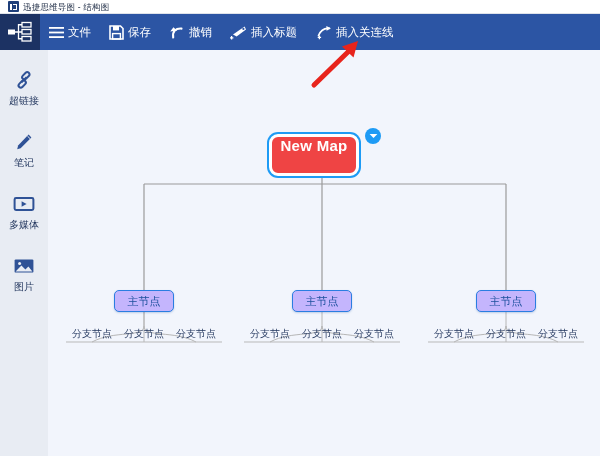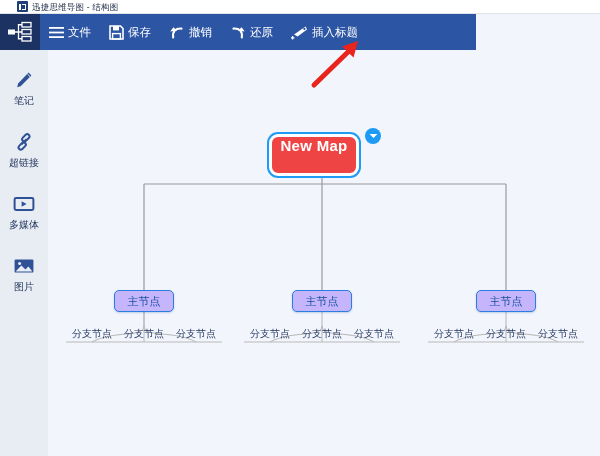--- a/index.html
+++ b/index.html
@@ -8,40 +8,40 @@
     font-family:"Liberation Sans","DejaVu Sans",sans-serif;
     background:#f2f5fc;
     -webkit-font-smoothing:antialiased;
   }
   #app{position:relative;width:600px;height:456px;}
 
   
   .titlebar{
     position:absolute;left:0;top:0;width:600px;height:14px;
     background:#ffffff;border-bottom:1px solid #dfe3ea;
-    display:flex;align-items:center;gap:4px;padding-left:17px;box-sizing:border-box;
+    display:flex;align-items:center;gap:4px;padding-left:8px;box-sizing:border-box;
   }
   .tb-logo{
     width:11px;height:11px;flex:0 0 auto;
     background:#1f3f7a;border-radius:1px;position:relative;
   }
   .tb-logo::before{
     content:"";position:absolute;left:2px;top:2.5px;width:2px;height:6px;background:#fff;
   }
   .tb-logo::after{
     content:"";position:absolute;left:5px;top:2.5px;width:4px;height:6px;
     border:1px solid #fff;border-left:none;box-sizing:border-box;
   }
   .tb-title{
     font-size:8.5px;color:#1d2b44;letter-spacing:.2px;white-space:nowrap;line-height:14px;
   }
 
   
   .toolbar{
-    position:absolute;left:0;top:14px;width:476px;height:36px;
+    position:absolute;left:0;top:14px;width:600px;height:36px;
     background:#2c55a4;display:flex;align-items:center;
   }
   .tool-logo{
     width:40px;height:36px;flex:0 0 auto;background:#1c3263;
     display:flex;align-items:center;justify-content:center;
   }
   .tool-logo svg{display:block;}
   .tbtn{
     display:flex;align-items:center;gap:4px;height:36px;padding:0 9px;
     color:#ffffff;font-size:11.5px;white-space:nowrap;cursor:default;box-sizing:border-box;
@@ -151,65 +151,66 @@
     <div class="tbtn">
       <span>
         <svg width="16" height="15" viewBox="0 0 16 15">
           <path d="M4.2 12.5 C3.2 6.5 6.5 3.2 12.5 3.6" fill="none" stroke="#fff" stroke-width="2.1" stroke-linecap="round"></path>
           <path d="M1.3 6.6 L4.4 2.2 L8.1 5.6 Z" fill="#fff"></path>
         </svg>
       </span>
       <span class="lbl">撤销</span>
     </div>
 
-    <div class="tbtn">
-      <span>
-        <svg width="16" height="15" viewBox="0 0 16 15">
-          <path d="M11.8 12.5 C12.8 6.5 9.5 3.2 3.5 3.6" fill="none" stroke="#fff" stroke-width="2.1" stroke-linecap="round"></path>
-          <path d="M14.7 6.6 L11.6 2.2 L7.9 5.6 Z" fill="#fff"></path>
-        </svg>
-      </span>
-      <span class="lbl">还原</span>
-    </div>
 
     <div class="tbtn">
       <span>
         <svg width="17" height="15" viewBox="0 0 17 15">
           <path d="M14.6 1.6 L16 4.4 L6.6 11.6 L3 9.6 Z" fill="#fff"></path>
           <circle cx="13.4" cy="3.9" r="1.1" fill="#2c55a4"></circle>
           <path d="M1.6 11 V14.6 M0 12.8 H3.4" stroke="#fff" stroke-width="1.3"></path>
         </svg>
       </span>
       <span class="lbl">插入标题</span>
     </div>
 
+    <div class="tbtn">
+      <span>
+        <svg width="17" height="15" viewBox="0 0 17 15">
+          <path d="M3.5 10.5 C6 4.5 10 2.8 14.4 3.4" fill="none" stroke="#fff" stroke-width="1.7" stroke-linecap="round"></path>
+          <path d="M11.3 0.9 L15.8 3.2 L11.6 5.8 Z" fill="#fff"></path>
+          <path d="M4.4 10.6 V14.2 M2.7 12.4 H6.1" stroke="#fff" stroke-width="1.3"></path>
+        </svg>
+      </span>
+      <span class="lbl">插入关连线</span>
+    </div>
 
   </div>
 
   <div class="sidebar">
-
-    <div class="side-item">
-      <span class="si-ico">
-        <svg width="20" height="20" viewBox="0 0 20 20">
-          <path d="M14.6 2.6 L17.4 5.4 L6.6 16.2 L3.2 17.2 L4.1 13.6 Z" fill="#2f5296"></path>
-          <path d="M13.4 4 L16 6.6" stroke="#e8ecf3" stroke-width="1"></path>
-        </svg>
-      </span>
-      <span class="si-lbl">笔记</span>
-    </div>
 
     <div class="side-item">
       <span class="si-ico">
         <svg width="20" height="20" viewBox="0 0 20 20">
           <rect x="9.6" y="1.6" width="4.4" height="8.4" rx="2.2" fill="none" stroke="#2f5296" stroke-width="2" transform="rotate(45 11.8 5.8)"></rect>
           <rect x="6" y="9.8" width="4.4" height="8.4" rx="2.2" fill="none" stroke="#2f5296" stroke-width="2" transform="rotate(45 8.2 14)"></rect>
           <path d="M7.4 12.4 L12.6 7.2" stroke="#2f5296" stroke-width="2"></path>
         </svg>
       </span>
       <span class="si-lbl">超链接</span>
+    </div>
+
+    <div class="side-item">
+      <span class="si-ico">
+        <svg width="20" height="20" viewBox="0 0 20 20">
+          <path d="M14.6 2.6 L17.4 5.4 L6.6 16.2 L3.2 17.2 L4.1 13.6 Z" fill="#2f5296"></path>
+          <path d="M13.4 4 L16 6.6" stroke="#e8ecf3" stroke-width="1"></path>
+        </svg>
+      </span>
+      <span class="si-lbl">笔记</span>
     </div>
 
     <div class="side-item">
       <span class="si-ico">
         <svg width="22" height="18" viewBox="0 0 22 18">
           <rect x="1.6" y="3" width="18.8" height="12" rx="1.4" fill="none" stroke="#2f5296" stroke-width="2"></rect>
           <path d="M8.6 6.2 L13.6 9 L8.6 11.8 Z" fill="#2f5296"></path>
         </svg>
       </span>
       <span class="si-lbl">多媒体</span>

